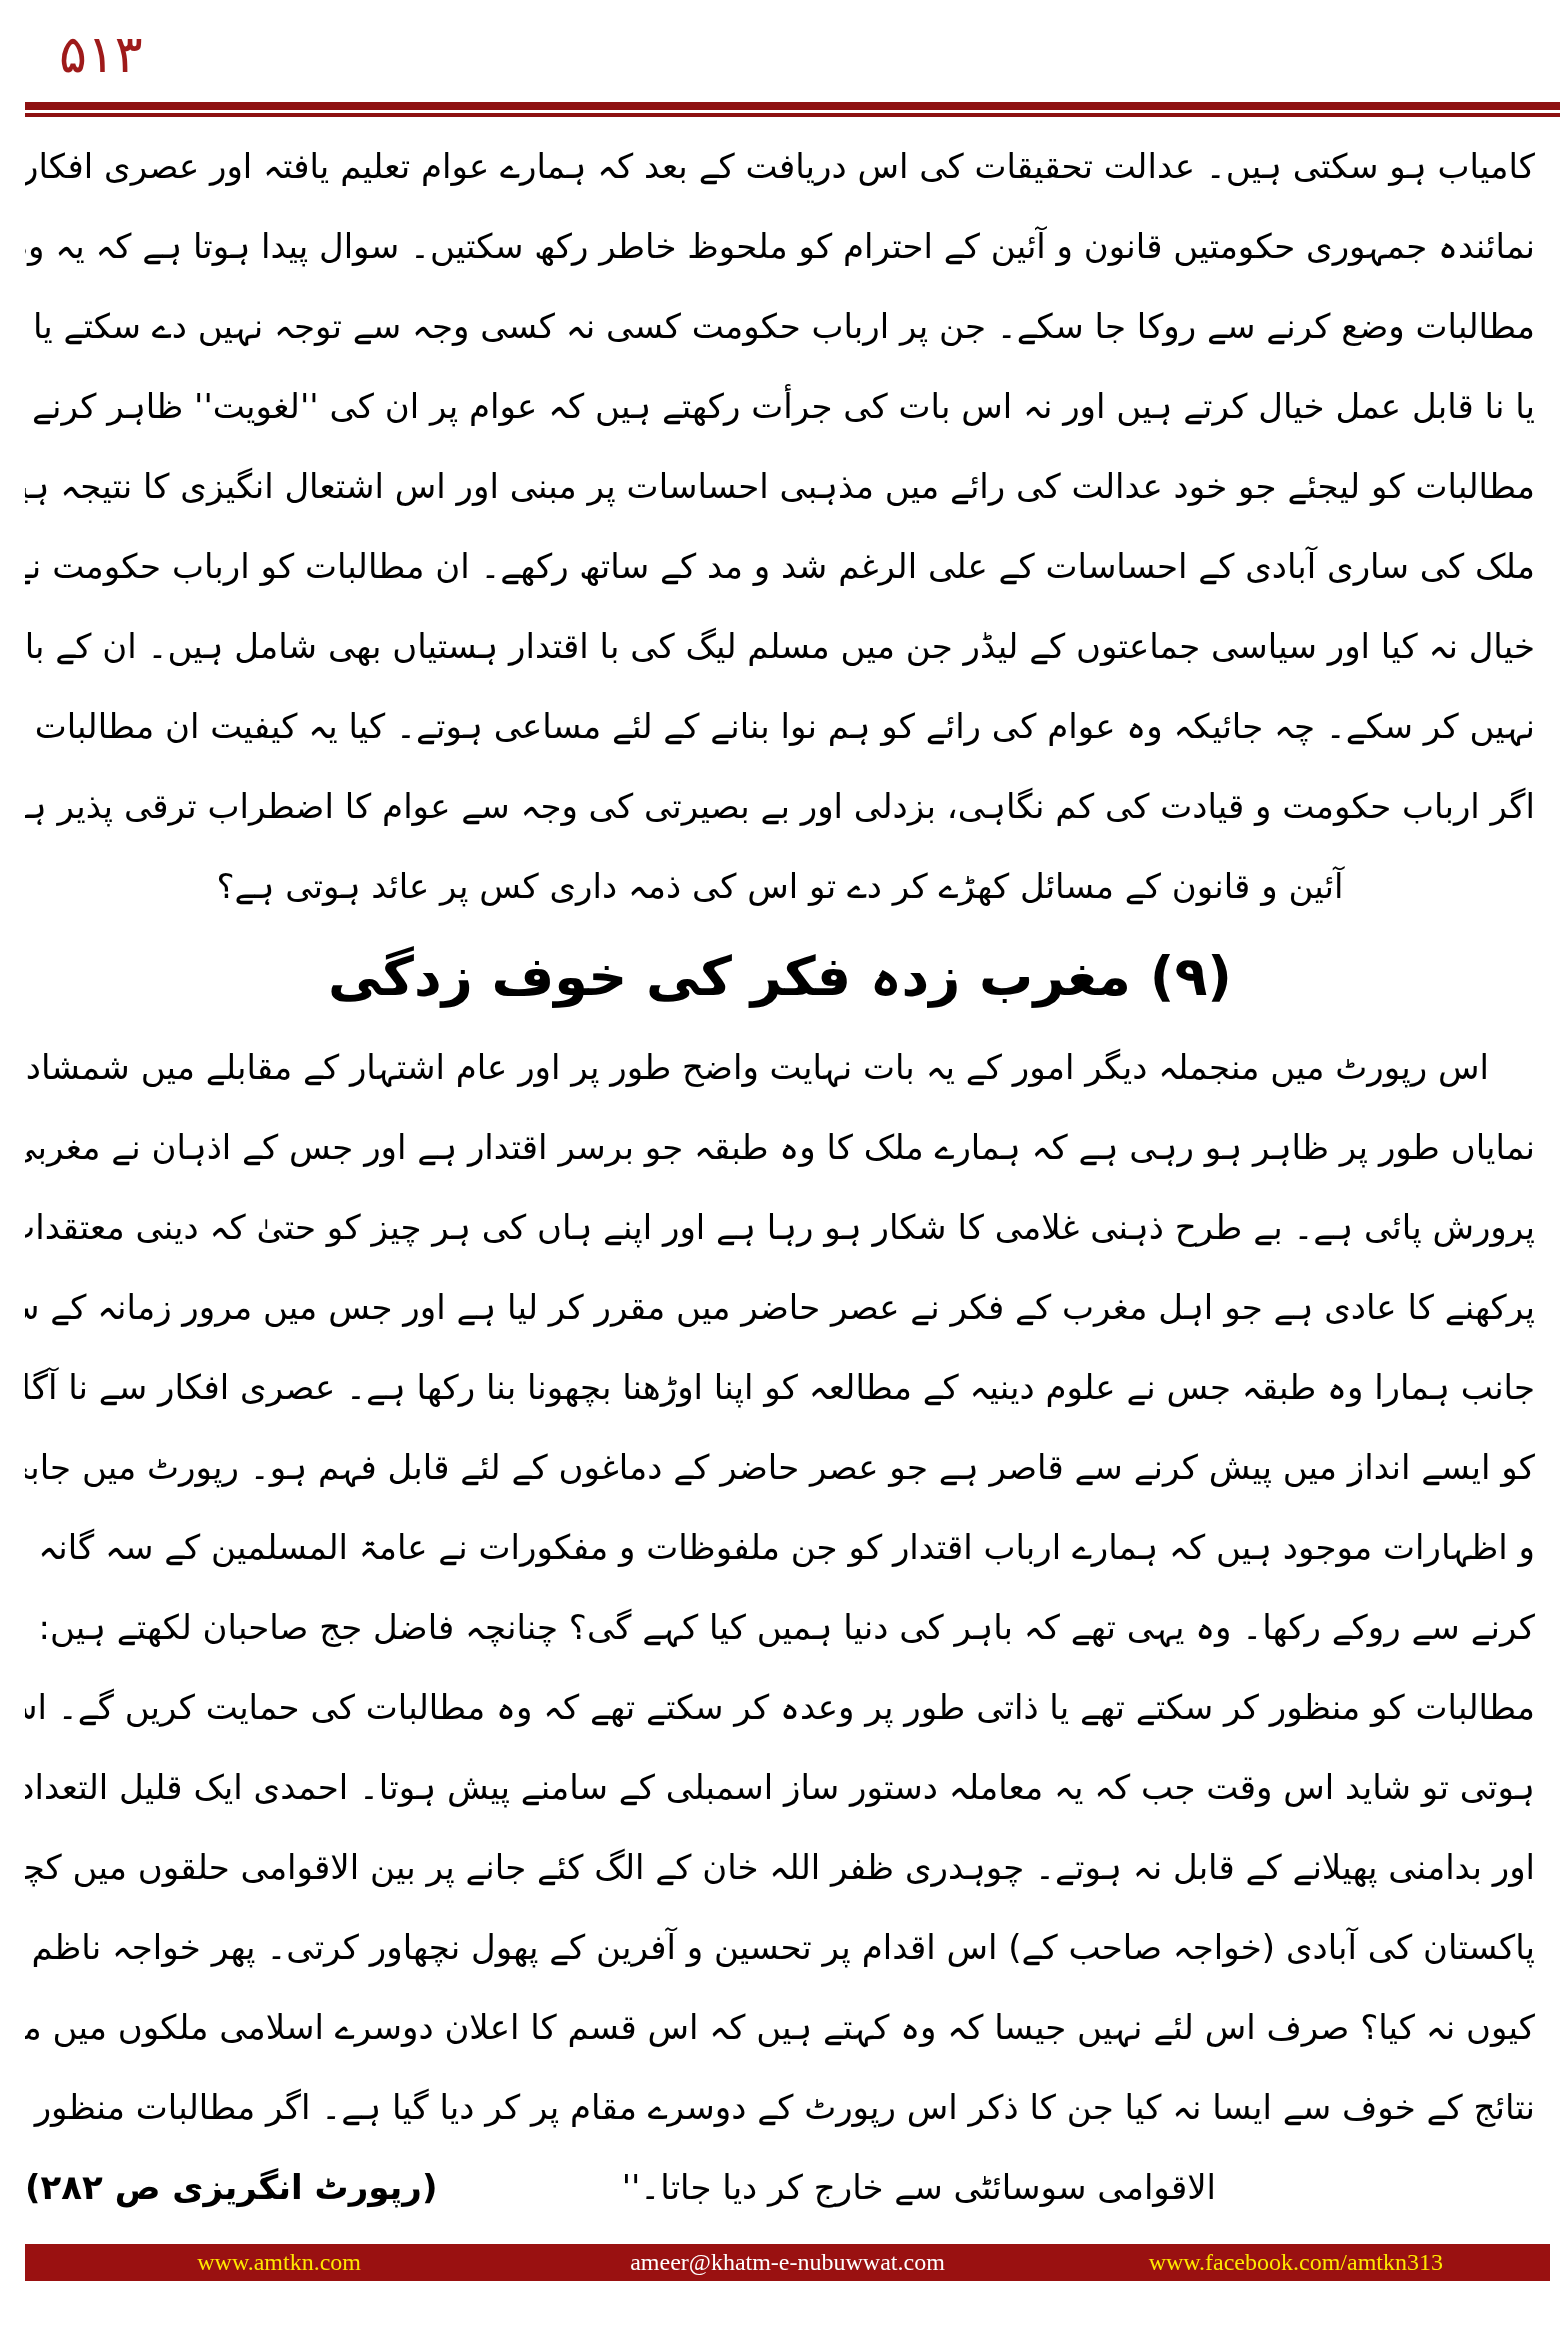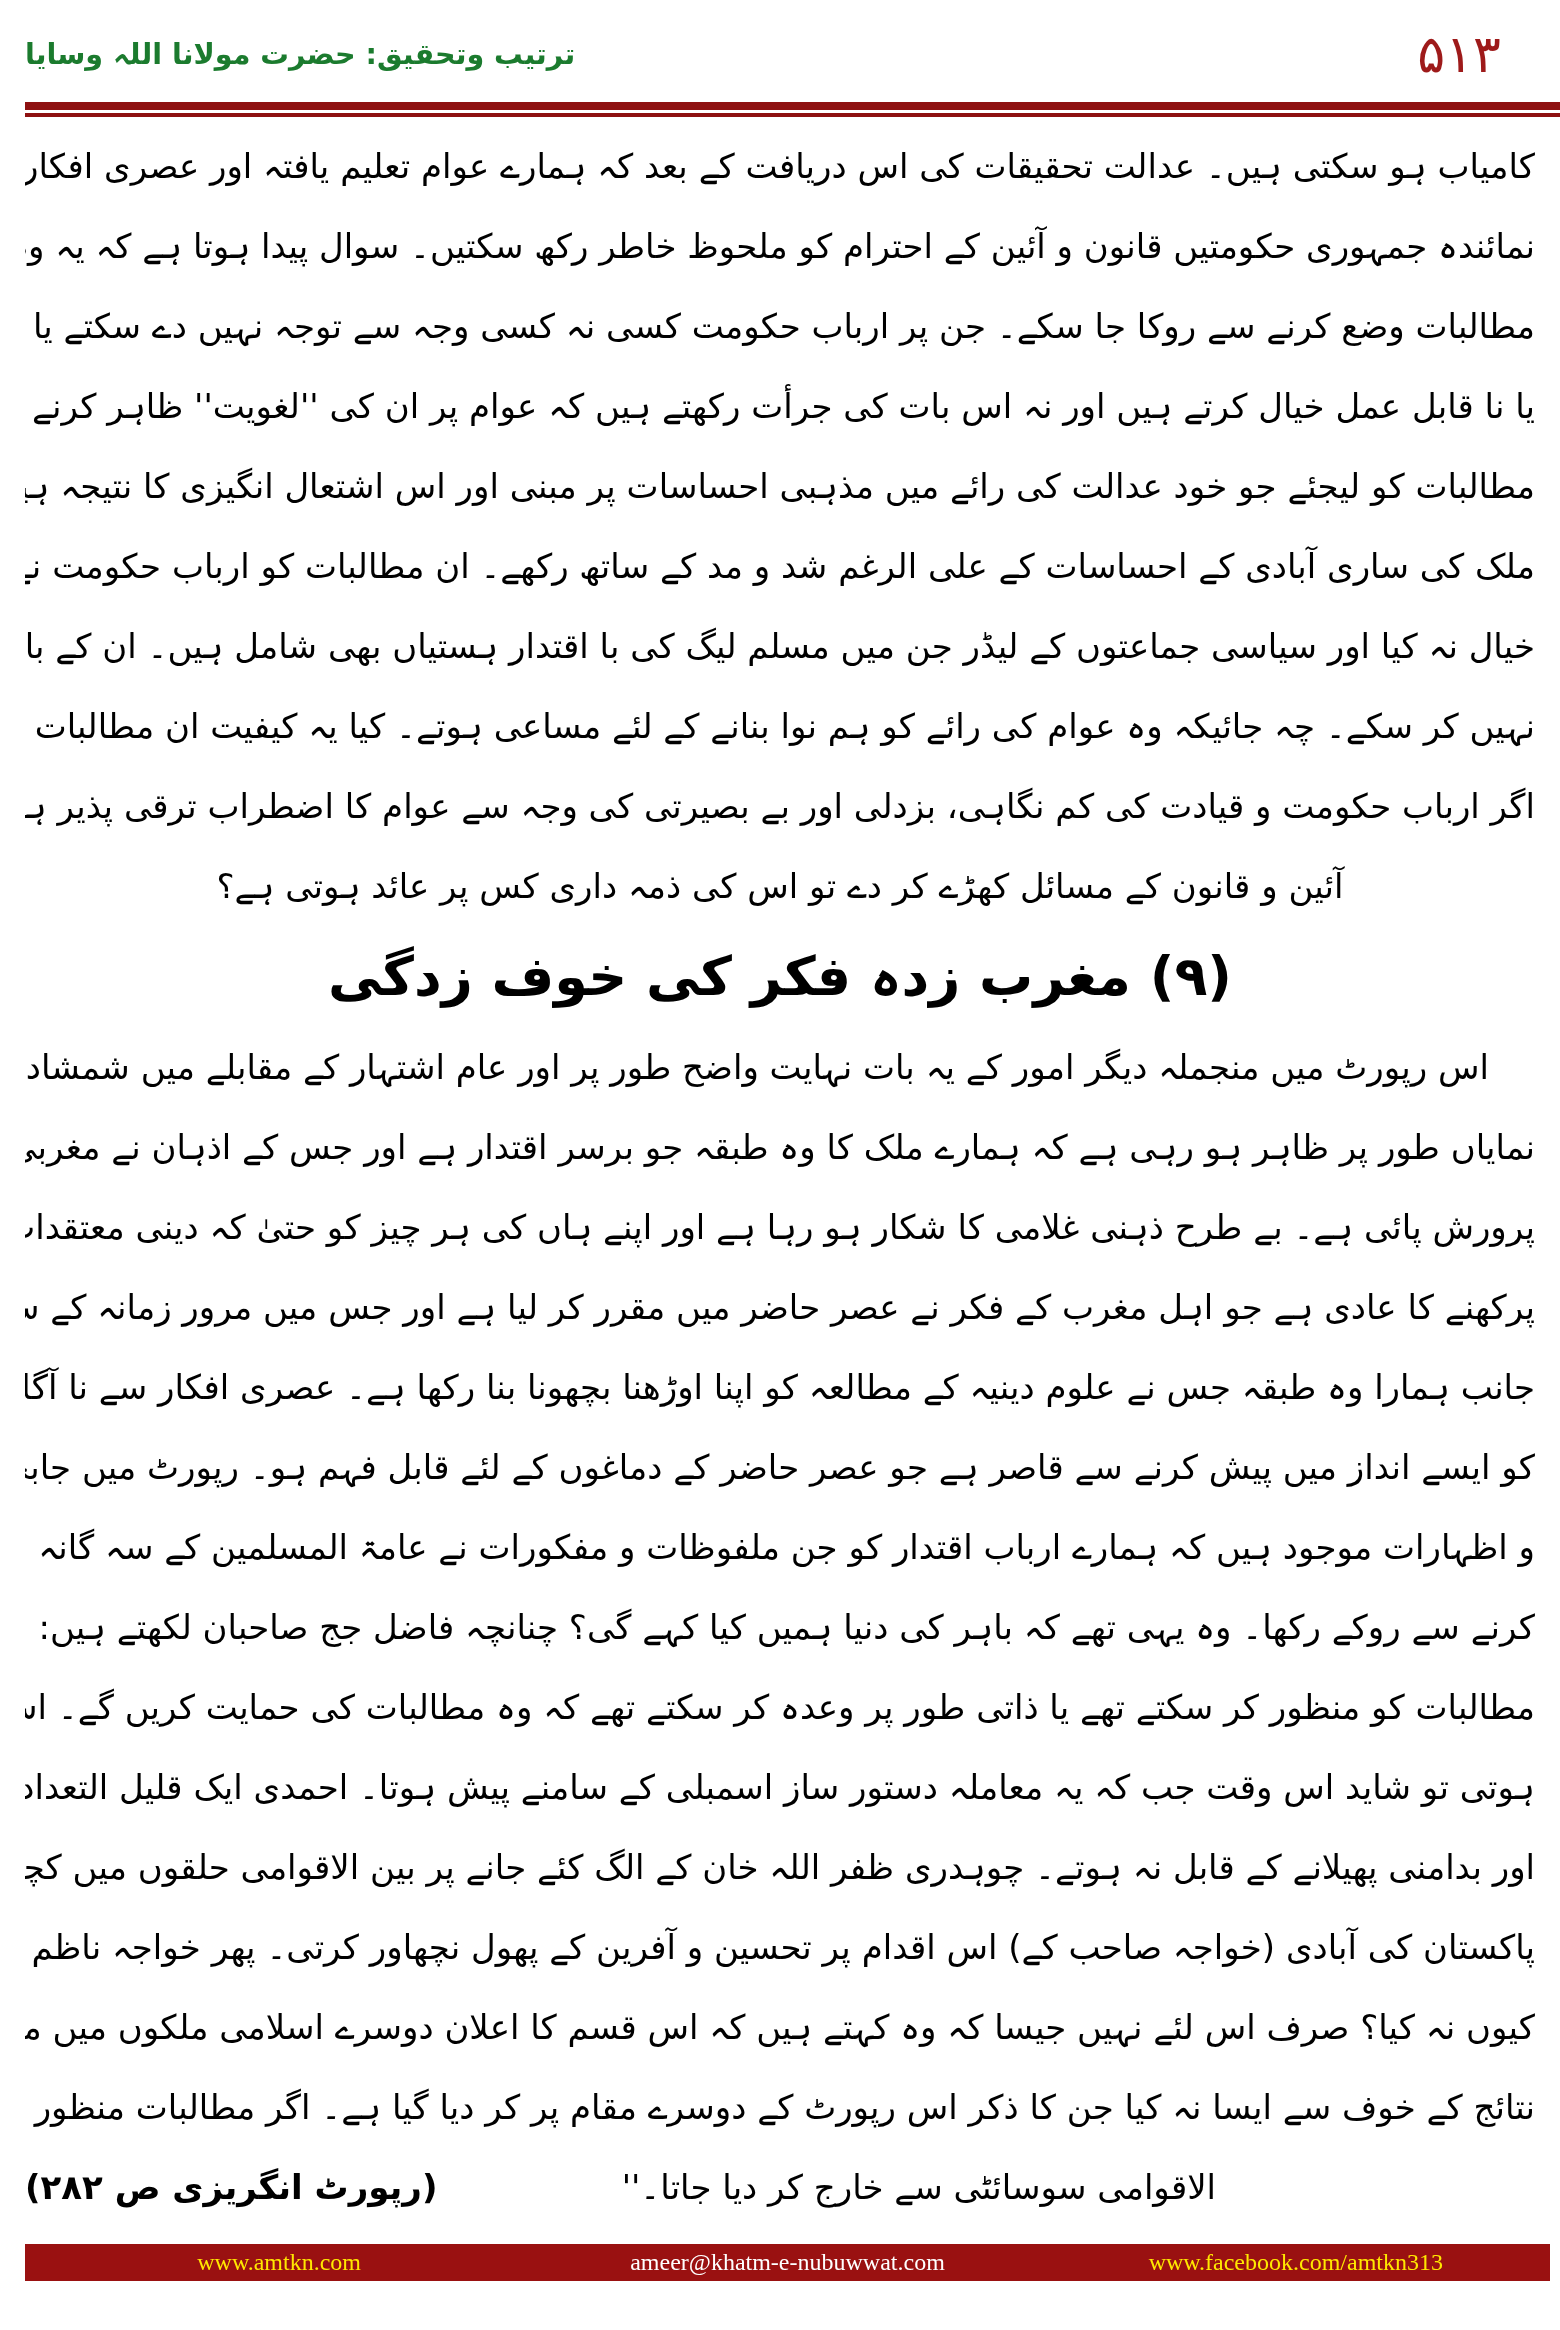--- a/index.html
+++ b/index.html
@@ -114,21 +114,20 @@
   }
   .footer-link-yellow { color: var(--footer-yellow, #ffe800); text-decoration: none; }
   .footer-link-white  { color: var(--footer-white, #ffffff); text-decoration: none; }
 </style>
 </head>
 <body>
 
 <div class="page">
 
   <div class="header">
-    <div class="credit">ترتیب وتحقیق: حضرت مولانا اللہ وسایا</div>
     <div class="pagenum">۵۱۳</div>
   </div>
 
   <div class="rule-thick"></div>
   <div class="rule-thin"></div>
 
   <div class="body-text">
     <div class="line">کامیاب ہو سکتی ہیں۔ عدالت تحقیقات کی اس دریافت کے بعد کہ ہمارے عوام تعلیم یافتہ اور عصری افکار سے باخبر نہیں۔ اس لئے یہاں</div>
     <div class="line">نمائندہ جمہوری حکومتیں قانون و آئین کے احترام کو ملحوظ خاطر رکھ سکتیں۔ سوال پیدا ہوتا ہے کہ یہ وظیفہ کس کے سپرد کیا جائے تا کہ عوام کو ایسے</div>
     <div class="line">مطالبات وضع کرنے سے روکا جا سکے۔ جن پر ارباب حکومت کسی نہ کسی وجہ سے توجہ نہیں دے سکتے یا جن کو وہ اپنی سمجھ کے مطابق لغو اور بیہودہ</div>

